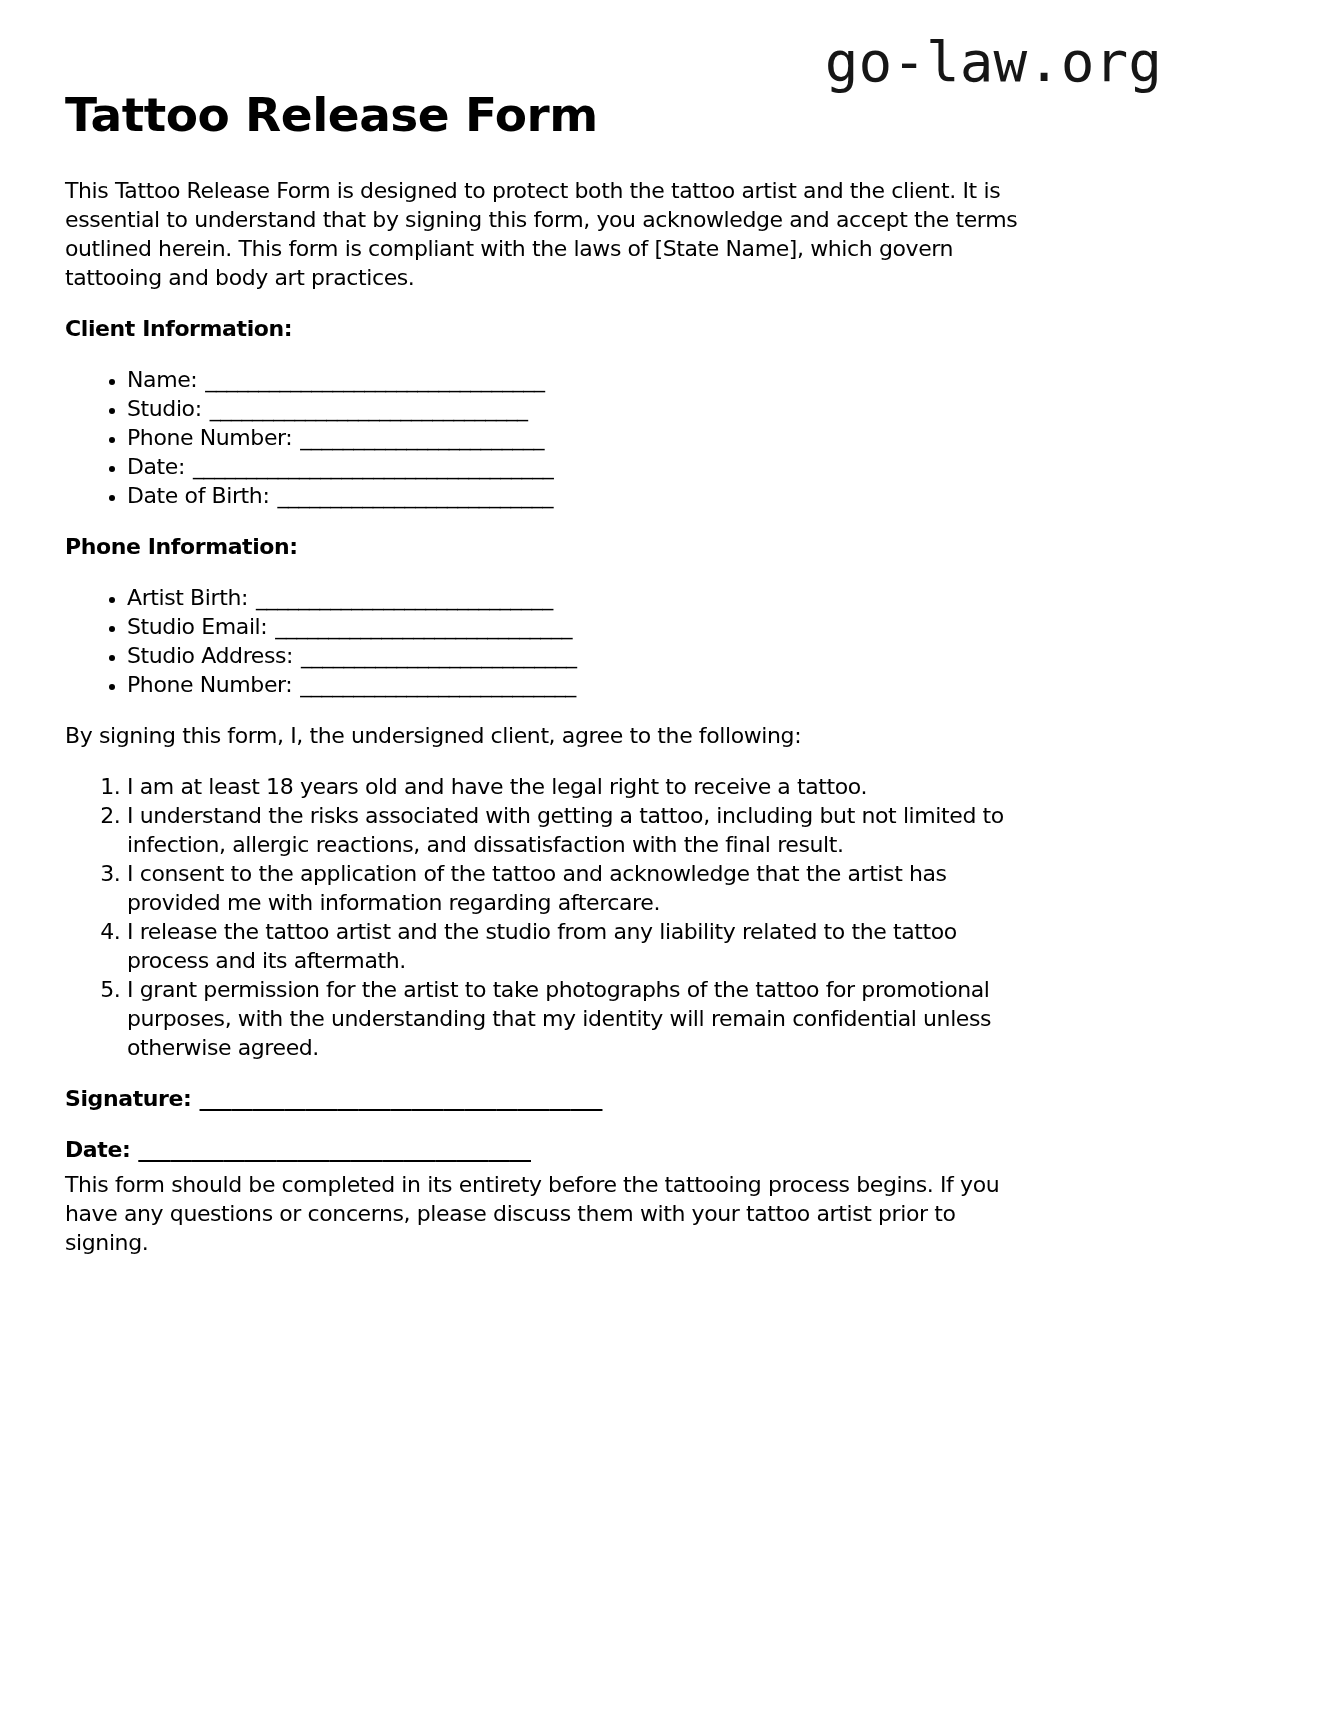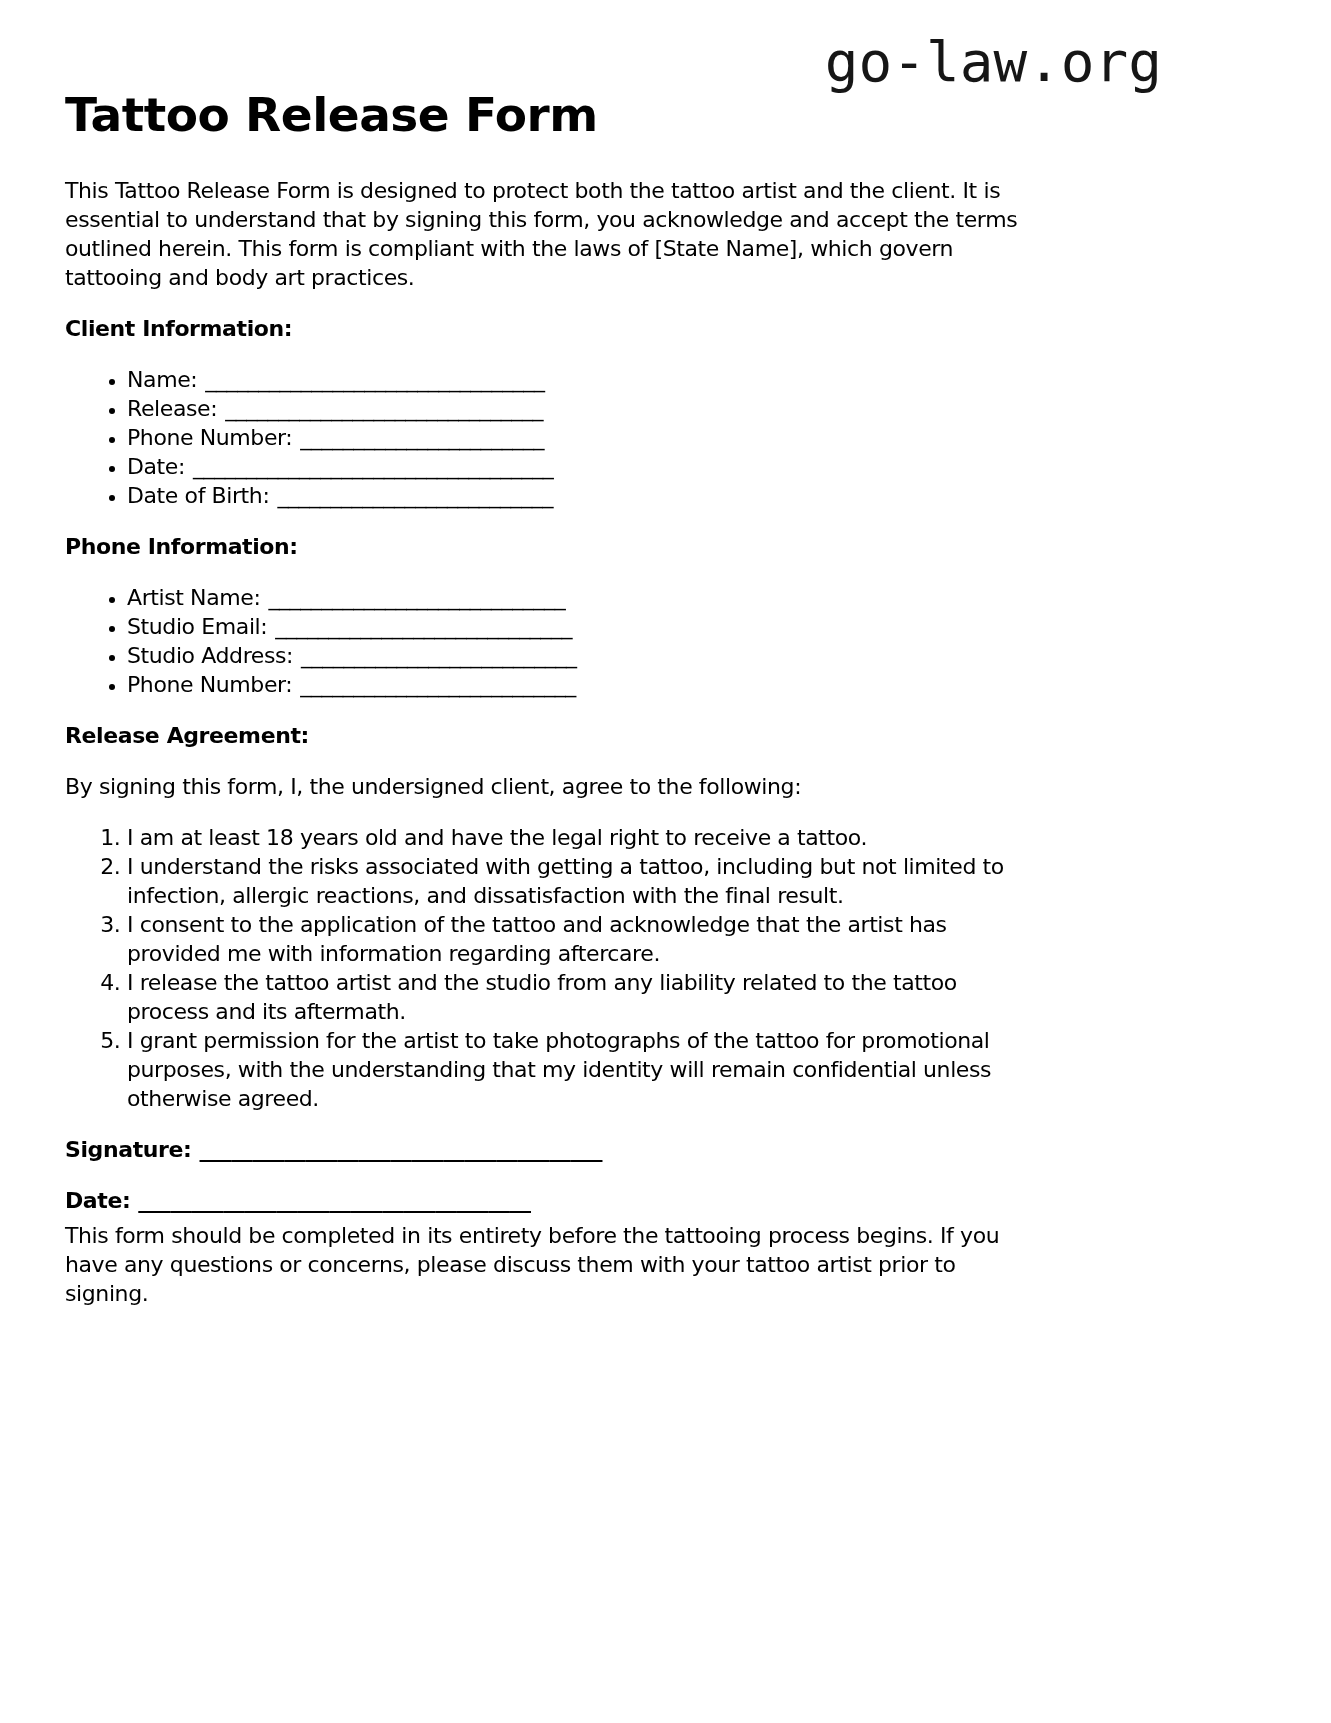--- a/index.html
+++ b/index.html
@@ -59,50 +59,49 @@
 essential to understand that by signing this form, you acknowledge and accept the terms
 outlined herein. This form is compliant with the laws of [State Name], which govern
 tattooing and body art practices.</p>
 
   <h2>Client Information:</h2>
   <ul>
     <li>
       <span>Name:</span><span class="blank">________________________________</span>
     </li>
     <li>
-      <span>Release:</span><span class="blank">______________________________</span>
+      <span>Studio:</span><span class="blank">______________________________</span>
     </li>
     <li>
       <span>Phone Number:</span><span class="blank">_______________________</span>
     </li>
     <li>
       <span>Date:</span><span class="blank">__________________________________</span>
     </li>
     <li>
       <span>Date of Birth:</span><span class="blank">__________________________</span>
     </li>
   </ul>
 
   <h2>Phone Information:</h2>
   <ul>
     <li>
-      <span>Artist Name:</span><span class="blank">____________________________</span>
+      <span>Artist Birth:</span><span class="blank">____________________________</span>
     </li>
     <li>
       <span>Studio Email:</span><span class="blank">____________________________</span>
     </li>
     <li>
       <span>Studio Address:</span><span class="blank">__________________________</span>
     </li>
     <li>
       <span>Phone Number:</span><span class="blank">__________________________</span>
     </li>
   </ul>
 
-  <h2>Release Agreement:</h2>
   <p class="textblock">By signing this form, I, the undersigned client, agree to the following:</p>
   <ol>
     <li class="prewrap">I am at least 18 years old and have the legal right to receive a tattoo.</li>
     <li class="prewrap">I understand the risks associated with getting a tattoo, including but not limited to
 infection, allergic reactions, and dissatisfaction with the final result.</li>
     <li class="prewrap">I consent to the application of the tattoo and acknowledge that the artist has
 provided me with information regarding aftercare.</li>
     <li class="prewrap">I release the tattoo artist and the studio from any liability related to the tattoo
 process and its aftermath.</li>
     <li class="prewrap">I grant permission for the artist to take photographs of the tattoo for promotional

